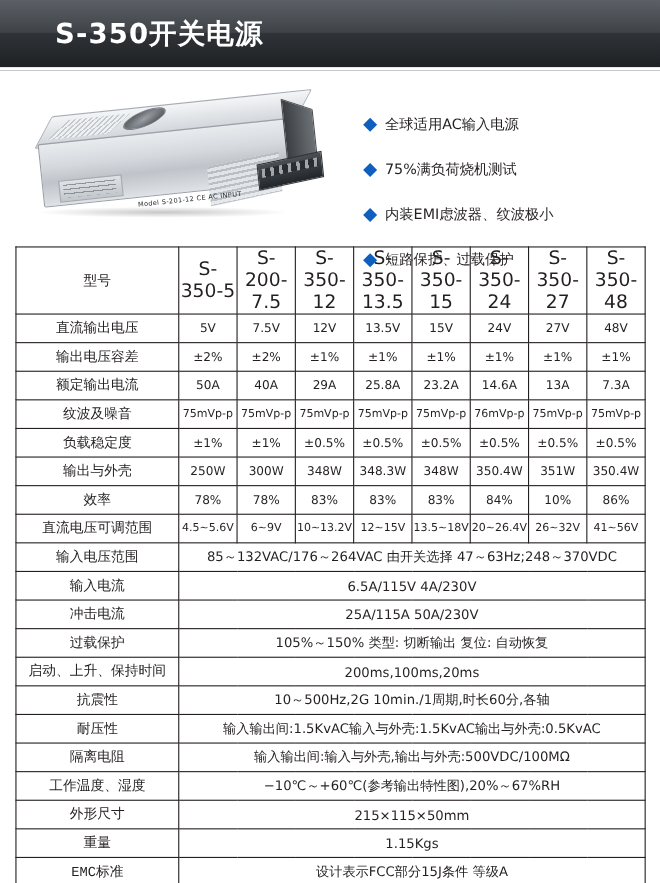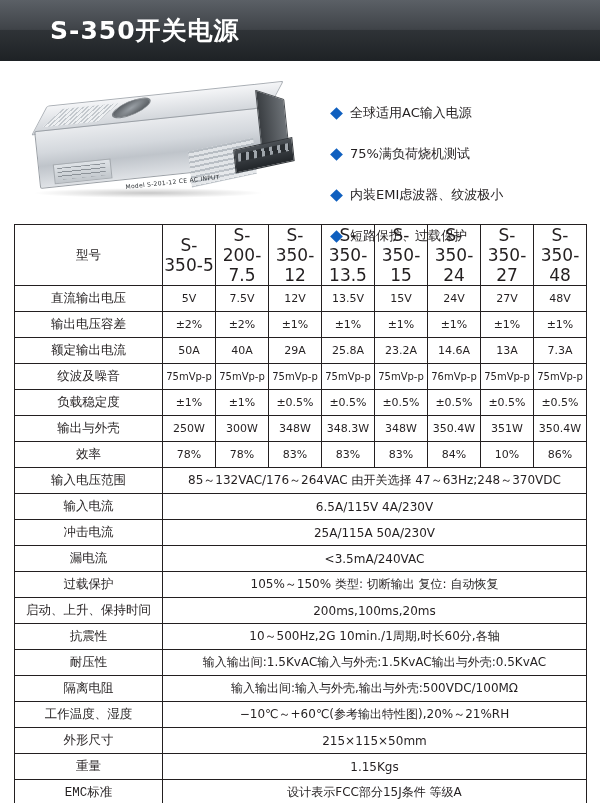--- a/index.html
+++ b/index.html
@@ -377,38 +377,45 @@
           <td>78%</td>
           <td>78%</td>
           <td>83%</td>
           <td>83%</td>
           <td>83%</td>
           <td>84%</td>
           <td>10%</td>
           <td>86%</td>
         </tr>
 
+        <tr>
+          <td class="rowhead">直流电压可调范围</td>
+          <td class="small">4.5~5.6V</td>
+          <td class="small">6~9V</td>
+          <td class="small">10~13.2V</td>
+          <td class="small">12~15V</td>
+          <td class="small">13.5~18V</td>
+          <td class="small">20~26.4V</td>
+          <td class="small">26~32V</td>
+          <td class="small">41~56V</td>
+        </tr>
 
         <tr>
           <td class="rowhead">输入电压范围</td>
           <td class="wide" colspan="8">85～132VAC/176～264VAC 由开关选择 47～63Hz;248～370VDC</td>
         </tr>
         <tr>
           <td class="rowhead">输入电流</td>
           <td class="wide" colspan="8">6.5A/115V 4A/230V</td>
         </tr>
         <tr>
           <td class="rowhead">冲击电流</td>
           <td class="wide" colspan="8">25A/115A 50A/230V</td>
         </tr>
         <tr>
-          <td class="rowhead">漏电流</td>
-          <td class="wide" colspan="8">&lt;3.5mA/240VAC</td>
-        </tr>
-        <tr>
           <td class="rowhead">过载保护</td>
           <td class="wide" colspan="8">105%～150% 类型: 切断输出  复位: 自动恢复</td>
         </tr>
         <tr>
           <td class="rowhead">启动、上升、保持时间</td>
           <td class="wide" colspan="8">200ms,100ms,20ms</td>
         </tr>
         <tr>
           <td class="rowhead">抗震性</td>
           <td class="wide" colspan="8">10～500Hz,2G 10min./1周期,时长60分,各轴</td>
@@ -416,21 +423,21 @@
         <tr>
           <td class="rowhead">耐压性</td>
           <td class="wide" colspan="8">输入输出间:1.5KvAC输入与外壳:1.5KvAC输出与外壳:0.5KvAC</td>
         </tr>
         <tr>
           <td class="rowhead">隔离电阻</td>
           <td class="wide" colspan="8">输入输出间:输入与外壳,输出与外壳:500VDC/100MΩ</td>
         </tr>
         <tr>
           <td class="rowhead">工作温度、湿度</td>
-          <td class="wide" colspan="8">−10℃～+60℃(参考输出特性图),20%～21%RH</td>
+          <td class="wide" colspan="8">−10℃～+60℃(参考输出特性图),20%～67%RH</td>
         </tr>
         <tr>
           <td class="rowhead">外形尺寸</td>
           <td class="wide" colspan="8">215×115×50mm</td>
         </tr>
         <tr>
           <td class="rowhead">重量</td>
           <td class="wide" colspan="8">1.15Kgs</td>
         </tr>
         <tr>

